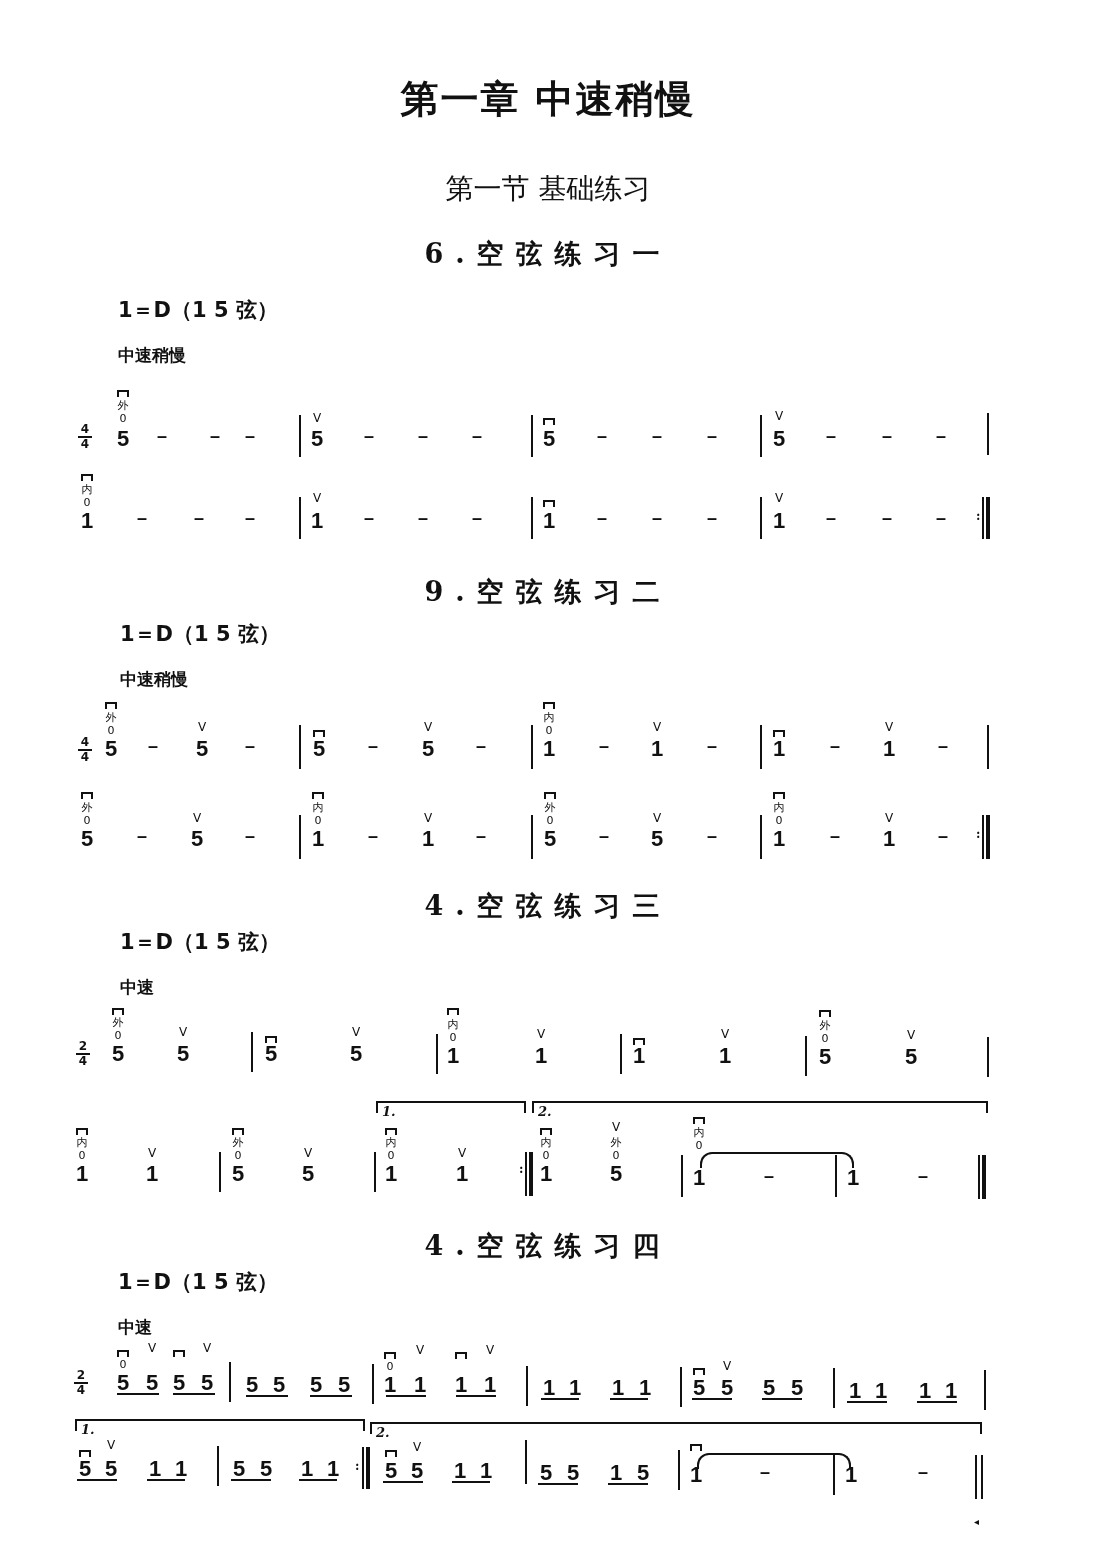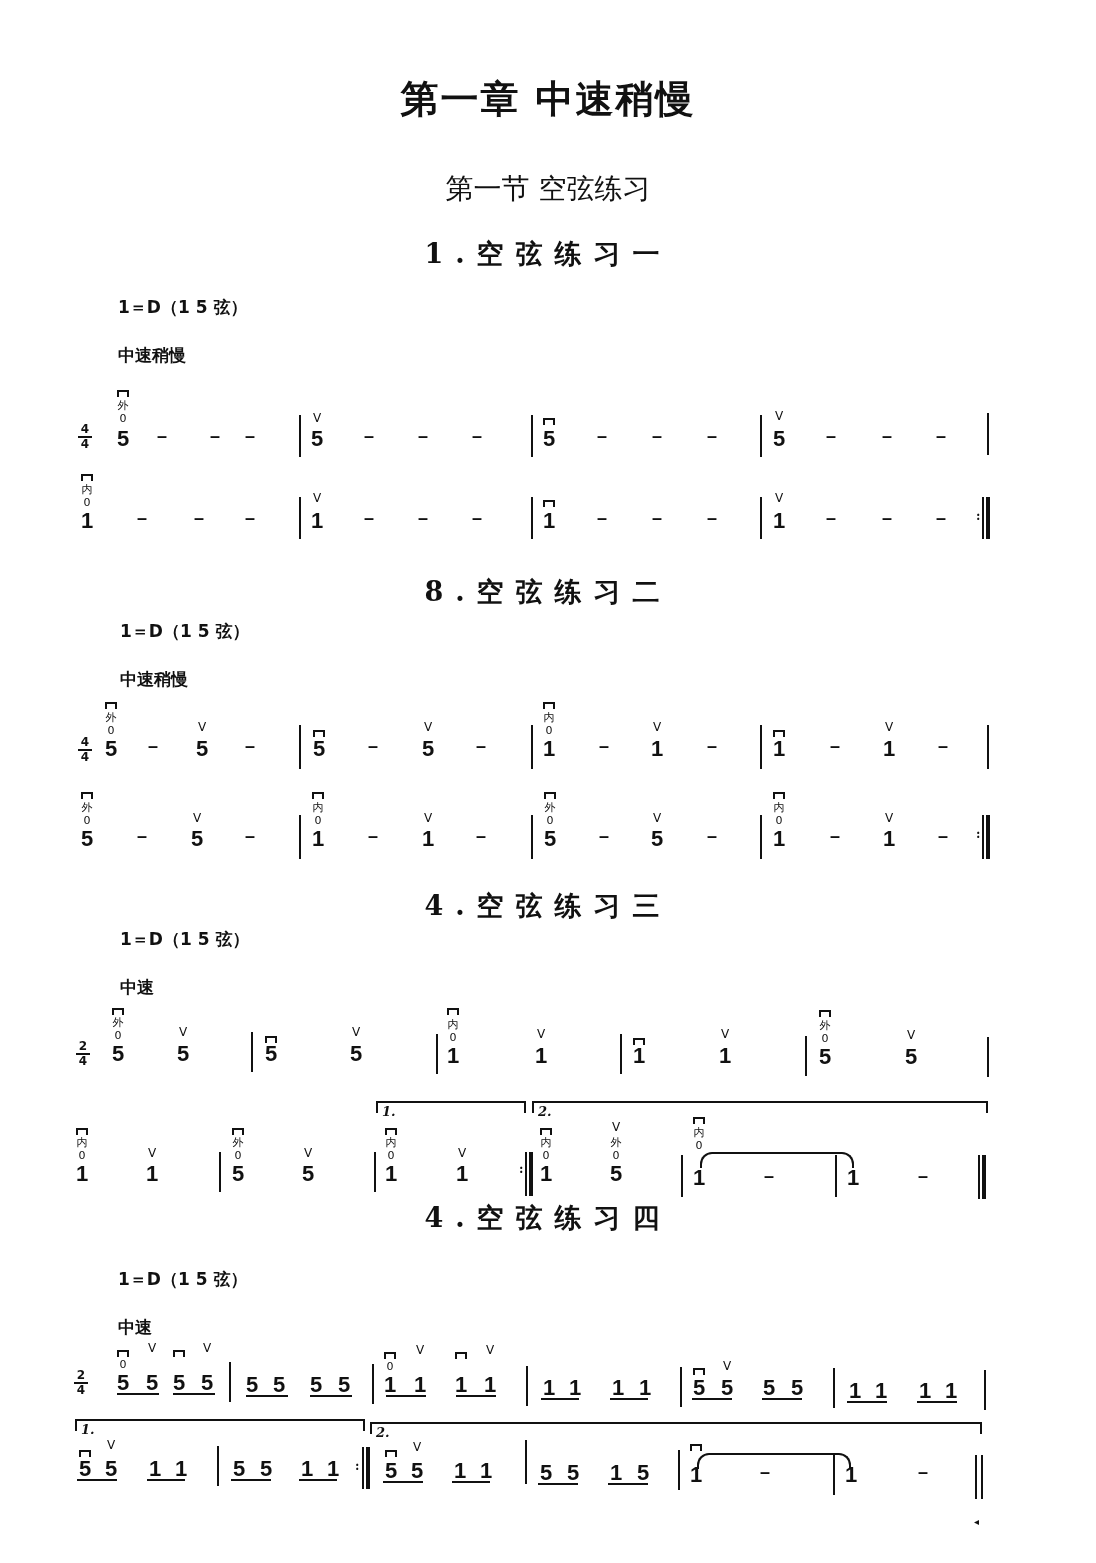--- a/index.html
+++ b/index.html
@@ -1,21 +1,21 @@
 <!DOCTYPE html>
 <html><head>
 <meta charset="utf-8">
 <style>
   html, body { margin: 0; padding: 0; background: #ffffff; }
   body { width: 1096px; height: 1563px; position: relative; overflow: hidden; color: #111; font-family: "DejaVu Serif", serif; }
   .abs { position: absolute; }
   .chapter-title { left: 0; width: 1096px; top: 74px; text-align: center; font-size: 38px; font-weight: bold; letter-spacing: 2px; font-family: "DejaVu Sans", sans-serif; }
   .section-title { left: 0; width: 1096px; top: 170px; text-align: center; font-size: 28px; font-family: "DejaVu Serif", serif; }
   .ex-title { left: 0; width: 1096px; text-align: center; font-size: 27px; font-weight: bold; letter-spacing: 12px; font-family: "DejaVu Serif", serif; }
-  .key { font-size: 17px; font-weight: bold; font-family: "DejaVu Sans", sans-serif; }
+  .key { font-size: 21px; font-weight: bold; font-family: "DejaVu Sans", sans-serif; }
   .tempo { font-size: 17px; font-weight: bold; font-family: "DejaVu Sans", sans-serif; }
   .timesig { font-family: "DejaVu Sans", sans-serif; font-weight: bold; font-size: 12px; line-height: 11px; text-align: center; width: 14px; }
   .timesig .tline { border-top: 2px solid #111; margin: 1px 0; }
   .note { font-family: "Liberation Sans", sans-serif; font-weight: bold; font-size: 22px; line-height: 22px; width: 18px; text-align: center; }
   .dash { font-family: "Liberation Sans", sans-serif; font-weight: bold; font-size: 18px; width: 14px; text-align: center; }
   .bar { width: 2px; background: #111; }
   .barend { width: 4px; background: #111; }
   .repdots { font-size: 12px; line-height: 8px; font-weight: bold; width: 6px; }
   .mark { font-family: "DejaVu Sans", sans-serif; font-size: 11px; line-height: 11px; width: 18px; text-align: center; }
   .bow-down { display: inline-block; width: 8px; height: 5px; border: 2px solid #111; border-bottom: none; }
@@ -23,24 +23,24 @@
   .underline { height: 2px; background: #111; }
   .bracket { border-top: 2px solid #111; border-left: 2px solid #111; border-right: 2px solid #111; height: 10px; }
   .bracket .lbl { font-size: 13px; font-weight: bold; font-style: italic; position: absolute; left: 4px; top: 1px; }
   .tie { border-top: 2px solid #111; border-left: 2px solid #111; border-right: 2px solid #111; border-radius: 12px 12px 0 0; height: 14px; border-bottom: none; }
   .page-marker { font-size: 10px; }
 </style>
 </head>
 <body>
 
 <div class="abs chapter-title">第一章  中速稍慢</div>
-<div class="abs section-title">第一节  空弦练习</div>
+<div class="abs section-title">第一节  基础练习</div>
 
 <section>
-  <div class="abs ex-title" style="top:236px">1.空弦练习一</div>
+  <div class="abs ex-title" style="top:236px">6.空弦练习一</div>
   <div class="abs key" style="left:118px;top:296px">1＝D（1 5 弦）</div>
   <div class="abs tempo" style="left:118px;top:344px">中速稍慢</div>
 
   <div class="abs timesig" style="left:78px;top:424px">
     <div>4</div>
     <div class="tline"></div>
     <div>4</div>
   </div>
 
   <div class="abs mark" style="left:114px;top:388px"><span class="bow-down"></span></div>
@@ -94,21 +94,21 @@
   <div class="abs note" style="left:770px;top:510px">1</div>
   <div class="abs dash" style="left:824px;top:508px">–</div>
   <div class="abs dash" style="left:880px;top:508px">–</div>
   <div class="abs dash" style="left:934px;top:508px">–</div>
   <div class="abs repdots" style="left:976px;top:512px">:</div>
   <div class="abs bar" style="left:982px;top:497px;height:42px"></div>
   <div class="abs barend" style="left:986px;top:497px;height:42px"></div>
 </section>
 
 <section>
-  <div class="abs ex-title" style="top:574px">8.空弦练习二</div>
+  <div class="abs ex-title" style="top:574px">9.空弦练习二</div>
   <div class="abs key" style="left:120px;top:620px">1＝D（1 5 弦）</div>
   <div class="abs tempo" style="left:120px;top:668px">中速稍慢</div>
 
   <div class="abs timesig" style="left:78px;top:737px">
     <div>4</div>
     <div class="tline"></div>
     <div>4</div>
   </div>
 
   <div class="abs mark" style="left:102px;top:700px"><span class="bow-down"></span></div>
@@ -273,21 +273,21 @@
   <div class="abs note" style="left:690px;top:1167px">1</div>
   <div class="abs dash" style="left:762px;top:1166px">–</div>
   <div class="abs bar" style="left:835px;top:1155px;height:42px"></div>
   <div class="abs note" style="left:844px;top:1167px">1</div>
   <div class="abs dash" style="left:916px;top:1166px">–</div>
   <div class="abs bar" style="left:978px;top:1155px;height:44px"></div>
   <div class="abs barend" style="left:982px;top:1155px;height:44px"></div>
 </section>
 
 <section>
-  <div class="abs ex-title" style="top:1200px">4.空弦练习四</div>
+  <div class="abs ex-title" style="top:1228px">4.空弦练习四</div>
   <div class="abs key" style="left:118px;top:1268px">1＝D（1 5 弦）</div>
   <div class="abs tempo" style="left:118px;top:1316px">中速</div>
 
   <div class="abs timesig" style="left:74px;top:1370px">
     <div>2</div>
     <div class="tline"></div>
     <div>4</div>
   </div>
 
   <div class="abs mark" style="left:114px;top:1348px"><span class="bow-down"></span></div>

